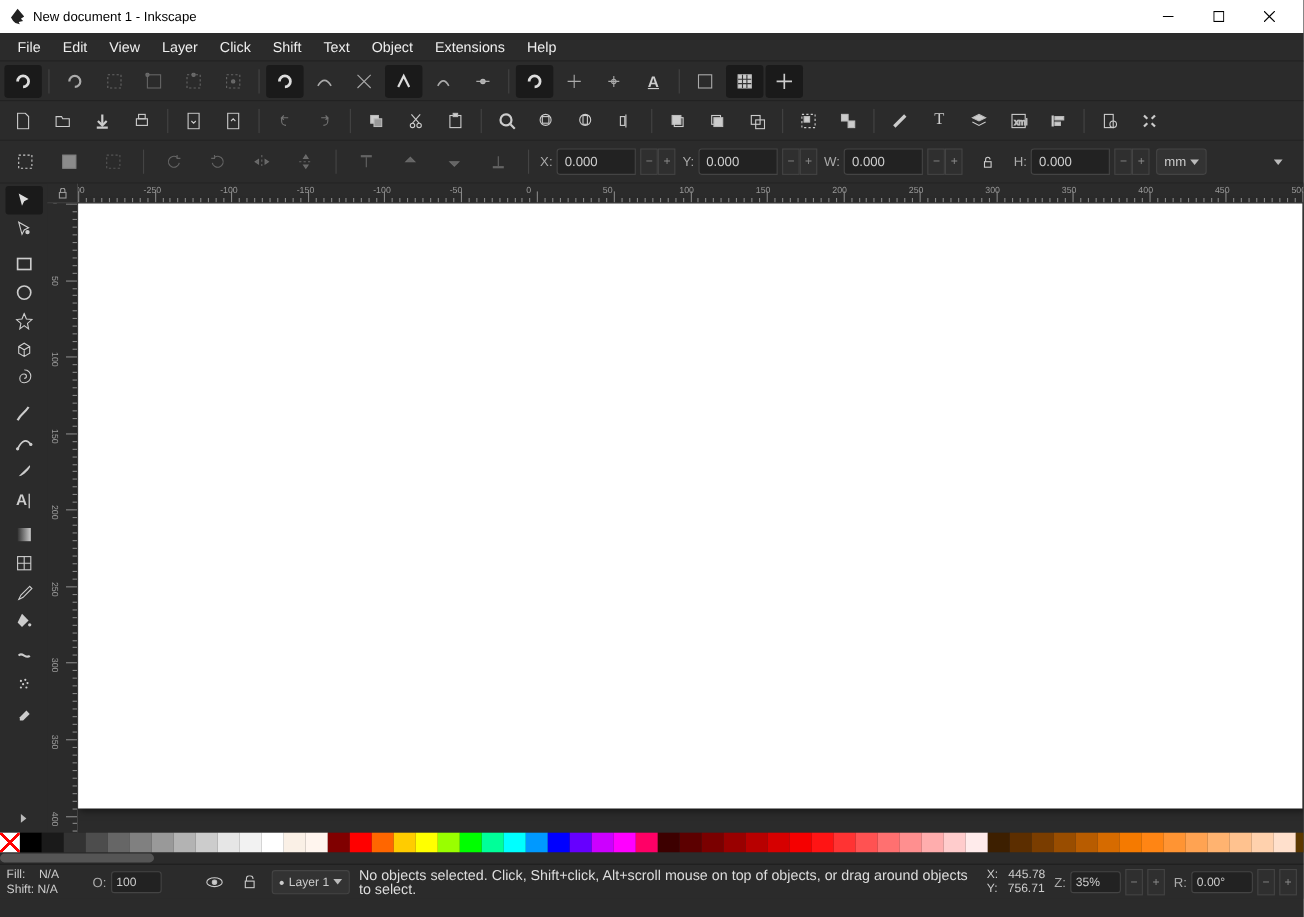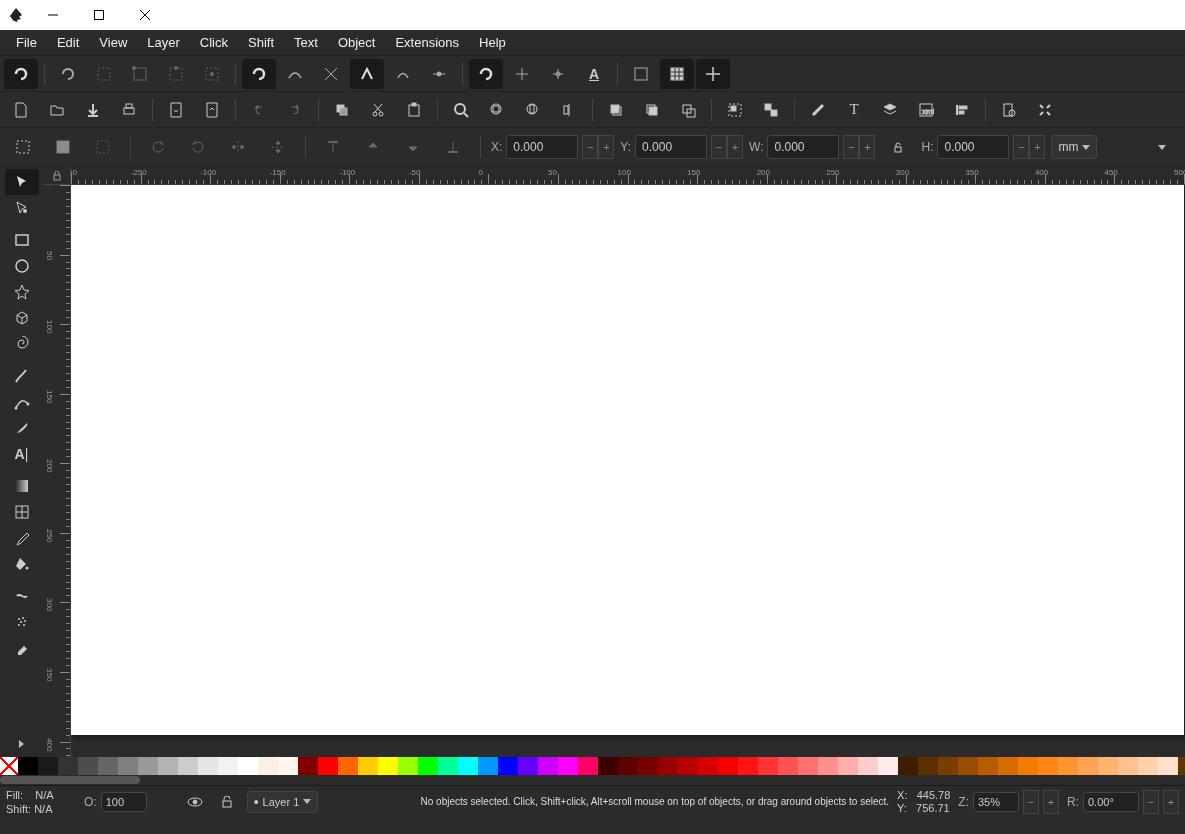--- a/index.html
+++ b/index.html
@@ -37,34 +37,35 @@
 .page { position:absolute; left:0; top:0; width:1113px; height:550px; background:#fff; box-shadow:2px 2px 6px rgba(0,0,0,0.5); }
 .rtick { position:absolute; color:#999; font-size:8px; }
 .palette { height:18px; background:#2b2b2b; display:flex; align-items:center; position:relative;}
 .pal-none { width:18px; height:18px; background:#fff; position:relative; flex-shrink:0;}
 .pal-none::after { content:""; position:absolute; left:0; top:0; right:0; bottom:0; background:linear-gradient(45deg, transparent 45%, red 45%, red 55%, transparent 55%),linear-gradient(-45deg, transparent 45%, red 45%, red 55%, transparent 55%); }
 .swatch { width:20px; height:18px; flex-shrink:0; }
 .hscroll { height:10px; background:#2b2b2b; position:relative;}
 .hscroll .thumb { position:absolute; left:0; width:140px; top:1px; height:8px; background:#555; border-radius:4px;}
 .statusbar { height:32px; background:#2b2b2b; display:flex; align-items:center; font-size:11px; color:#ccc; padding:0 6px; gap:8px; border-top:1px solid #1a1a1a;}
 .statusbar .fillstroke { width:70px; line-height:14px; font-size:11px;}
-.statusbar .msg { flex:1; font-size:10px; color:#ddd; line-height:13px;text-align:right;}
+.statusbar .msg { flex:1; font-size:13px; color:#ddd; line-height:13px;}
 .statusbar input.sinput { background:#222; border:1px solid #444; color:#ccc; height:20px; width:46px; padding:0 4px; font-size:11px; border-radius:3px;}
 .layersel { background:#333; border:1px solid #444; color:#ccc; height:22px; padding:0 6px; font-size:11px; border-radius:3px; display:flex; align-items:center; gap:4px;}
 .tri { width:0;height:0;border-left:4px solid transparent;border-right:4px solid transparent;border-top:5px solid #bbb;}
 .triR { width:0;height:0;border-top:4px solid transparent;border-bottom:4px solid transparent;border-left:5px solid #bbb;}
 svg { display:block; }
 </style>
 </head>
 <body>
 
 <div class="titlebar">
   <svg class="logo" viewBox="0 0 16 16">
       <path fill="#222" d="M8 1 L14 8 L11 10 L13 12 L9 13 L10 15 L6 14 L4 12 L2 9 Z"></path>
     </svg>
+  <div class="title">New document 1 - Inkscape</div>
   <div class="winbtn">
       <svg width="10" height="10">
         <line x1="0" y1="5" x2="10" y2="5" stroke-width="1"></line>
       </svg>
     </div>
   <div class="winbtn">
       <svg width="10" height="10">
         <rect x="0.5" y="0.5" width="9" height="9" fill="none" stroke-width="1"></rect>
       </svg>
     </div>

